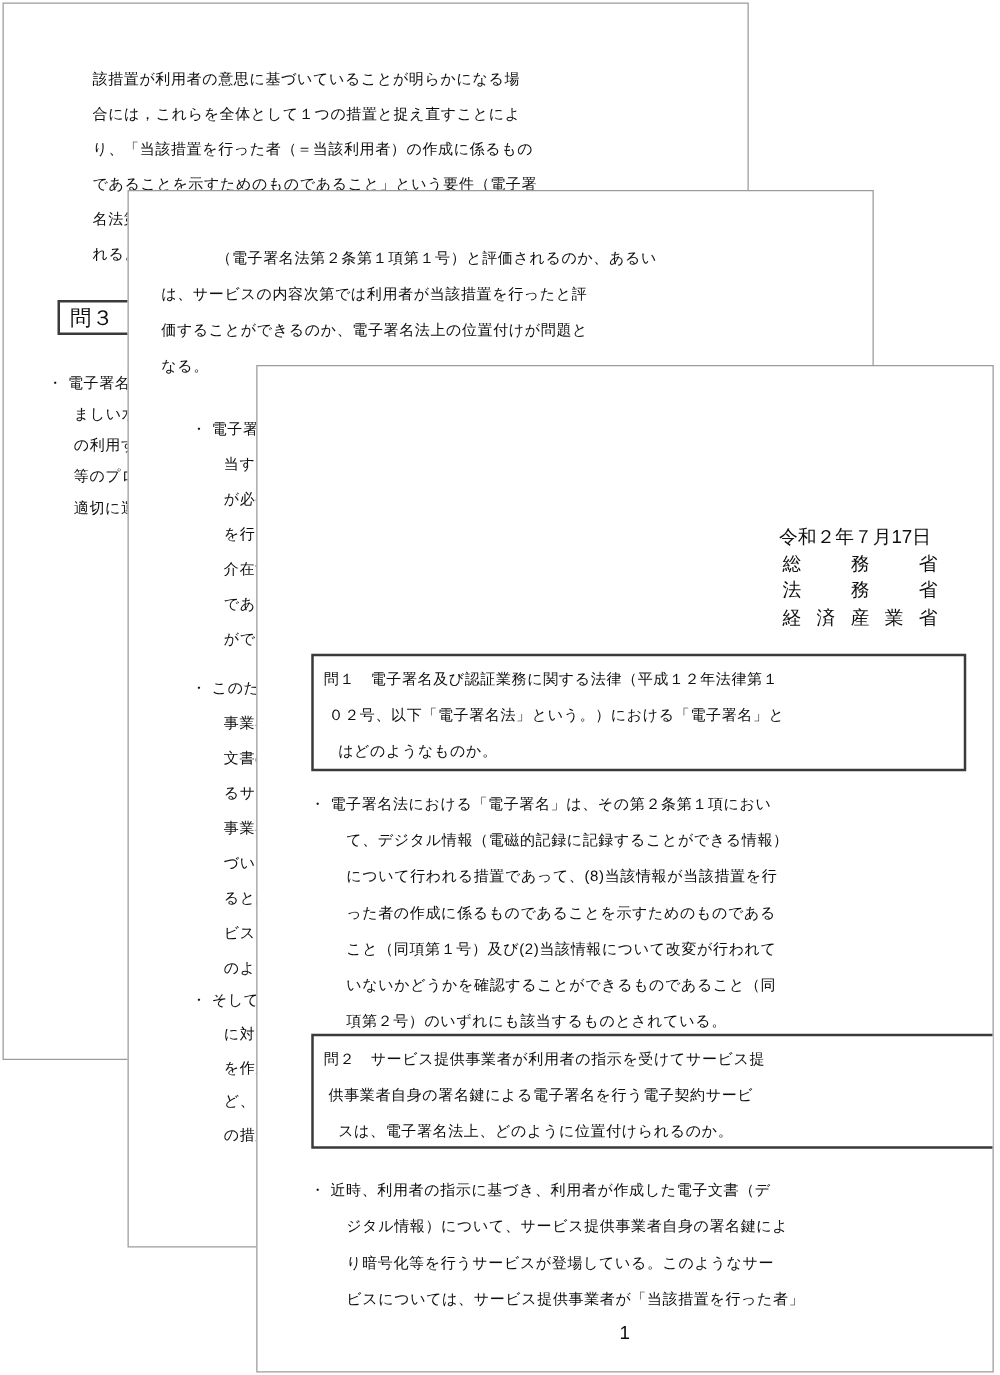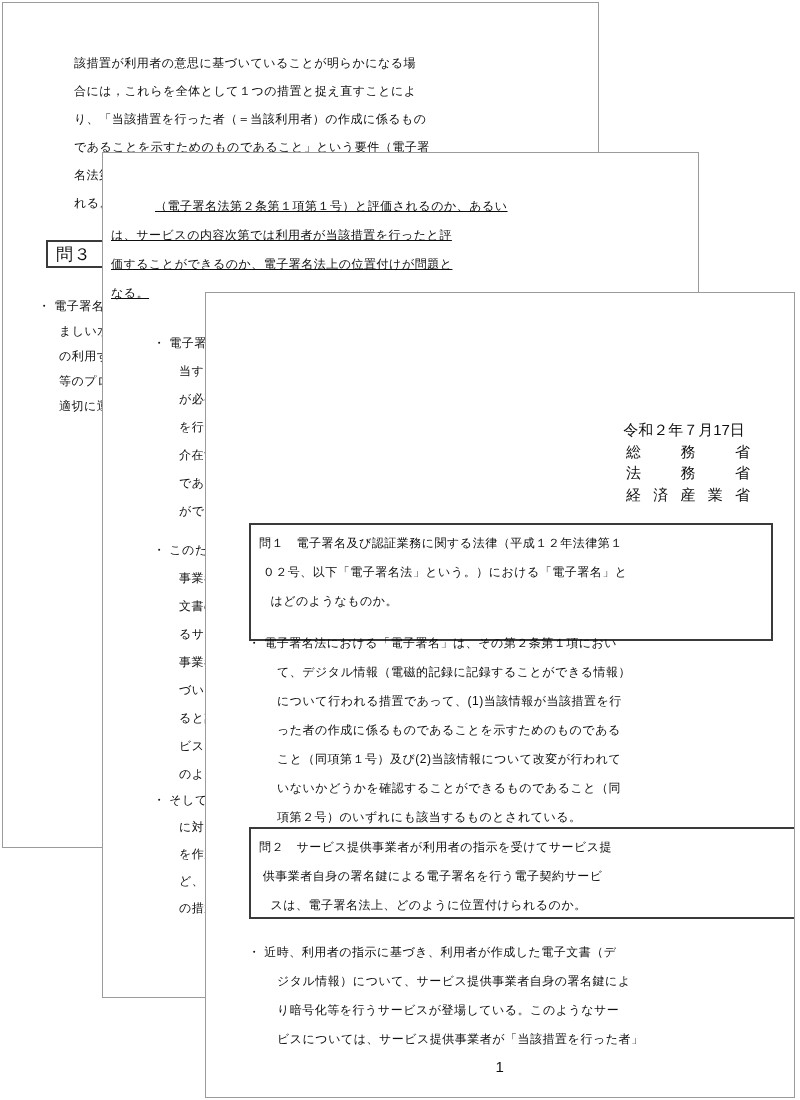--- a/index.html
+++ b/index.html
@@ -49,21 +49,21 @@
   </div>
 
   <div class="tb hang" style="left:35px;top:291px;line-height:25px;padding-left:21px;text-indent:-21px;">・ 電子署名法第３条に規定する電子署名に該当するには、望
 ましい水準の固有性が満たされる必要があるところ、利用者
 の利用する電子契約サービスにおける身元確認や暗号化
 等のプロセスについて十分な固有性が満たされており、
 適切に運用されていると認められることが必要と考えられる。</div>
 </div>
 
 <div class="page" id="page-middle">
-  <div class="tb" style="left:8px;top:39px;line-height:29px;text-indent:44px;text-decoration:underline;">（電子署名法第２条第１項第１号）と評価されるのか、あるい
+  <div class="tb" style="left:26px;top:39px;line-height:29px;text-indent:44px;">（電子署名法第２条第１項第１号）と評価されるのか、あるい
 は、サービスの内容次第では利用者が当該措置を行ったと評
 価することができるのか、電子署名法上の位置付けが問題と
 なる。</div>
 
   <div class="tb hang" style="left:50px;top:176px;">・ 電子署名法第２条第１項第１号の「当該措置を行った者」に該
 当するためには、必ずしも物理的に当該措置を自ら行うこと
 が必要となるわけではなく、例えば、物理的にはＡがＢの指示
 を行った場合であっても、Ｂの意思のみに基づき、Ａの意思が
 介在することなく行われたものと認められる場合には、Ｂ
 であると評価し得るものと考えられ、結果として同様の評価
@@ -88,29 +88,29 @@
 
 <div class="page" id="page-front">
 
   <div class="gov">
     <div class="date">令和２年７月17日</div>
     <div class="jline">総務省</div>
     <div class="jline">法務省</div>
     <div class="jline">経済産業省</div>
   </div>
 
-  <div class="qbox" style="left:43px;top:230px;width:524px;height:118px;padding:4px 16px 0 8px;">
+  <div class="qbox" style="left:43px;top:230px;width:524px;height:94px;padding:4px 16px 0 8px;">
     <div class="tb" style="line-height:29px;">問１　電子署名及び認証業務に関する法律（平成１２年法律第１
  ０２号、以下「電子署名法」という。）における「電子署名」と
    はどのようなものか。</div>
   </div>
 
   <div class="tb hang" style="left:42px;top:336px;line-height:29px;padding-left:29px;text-indent:-29px;">・ 電子署名法における「電子署名」は、その第２条第１項におい
 て、デジタル情報（電磁的記録に記録することができる情報）
-について行われる措置であって、(1)当該情報が当該措置を行
+について行われる措置であって、(8)当該情報が当該措置を行
 った者の作成に係るものであることを示すためのものである
 こと（同項第１号）及び(2)当該情報について改変が行われて
 いないかどうかを確認することができるものであること（同
 項第２号）のいずれにも該当するものとされている。</div>
 
   <div class="qbox" style="left:43px;top:534px;width:564px;height:92px;padding:4px 0 0 8px;">
     <div class="tb" style="line-height:29px;">問２　サービス提供事業者が利用者の指示を受けてサービス提
  供事業者自身の署名鍵による電子署名を行う電子契約サービ
    スは、電子署名法上、どのように位置付けられるのか。</div>
   </div>

